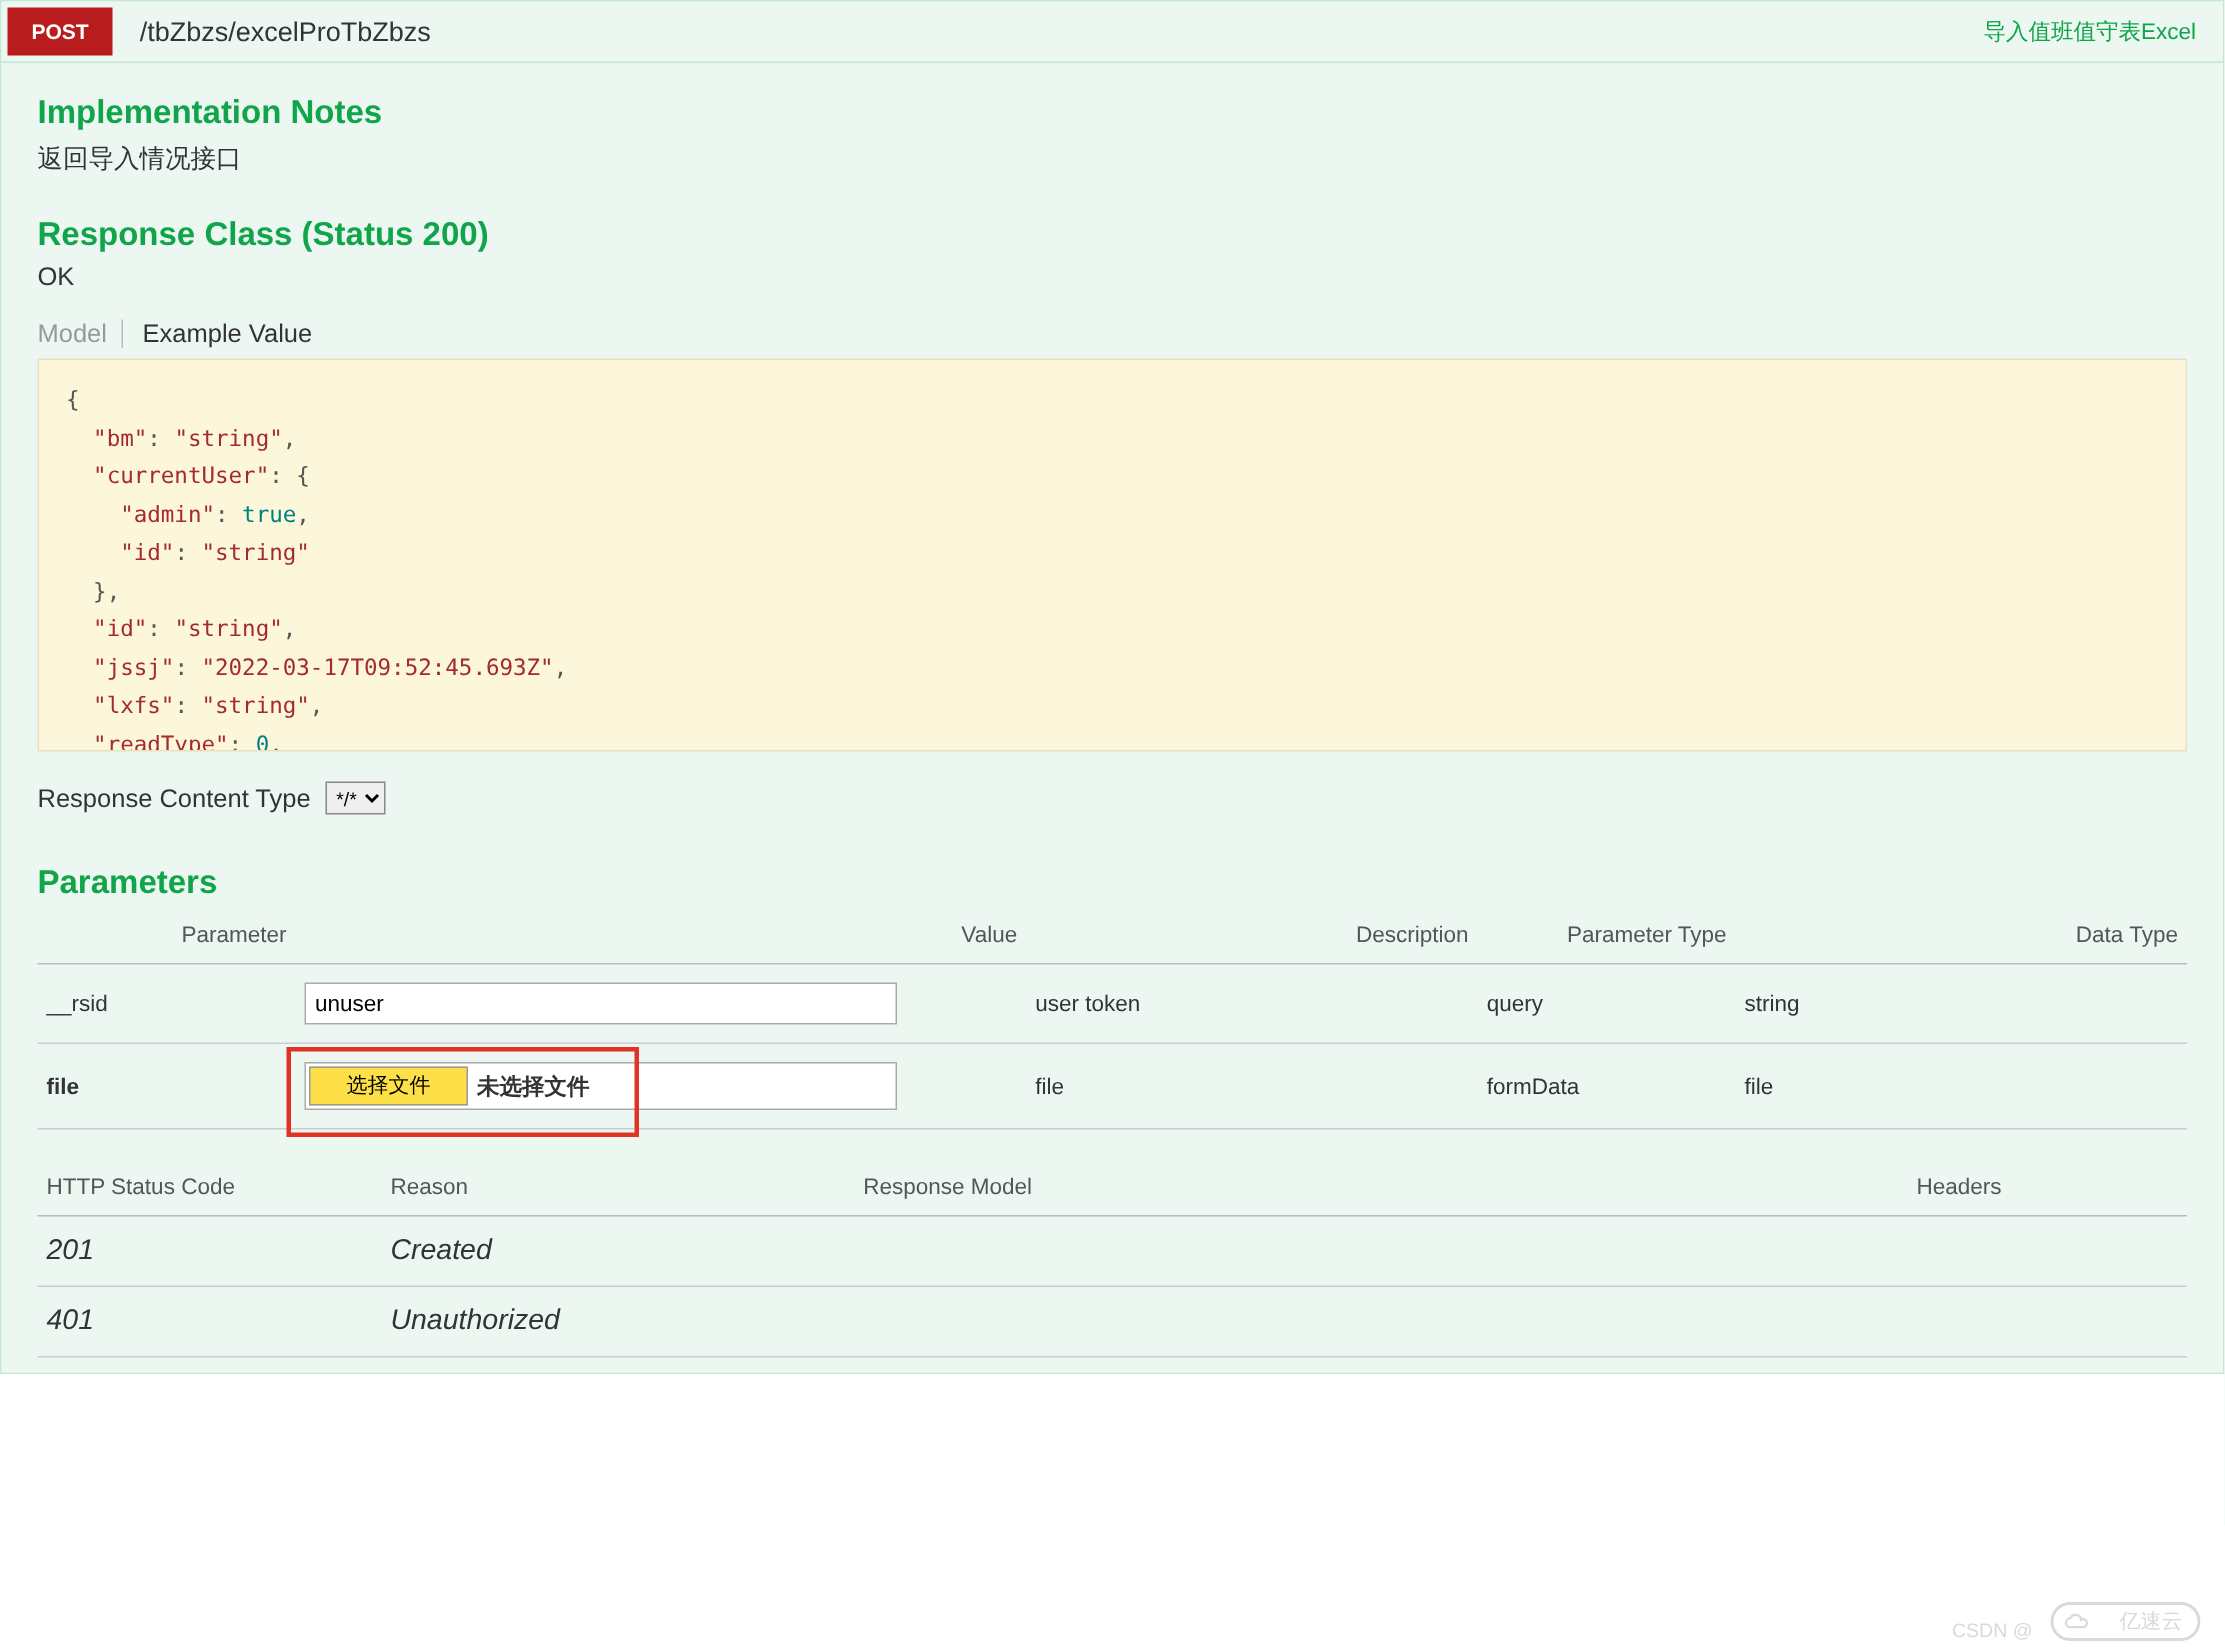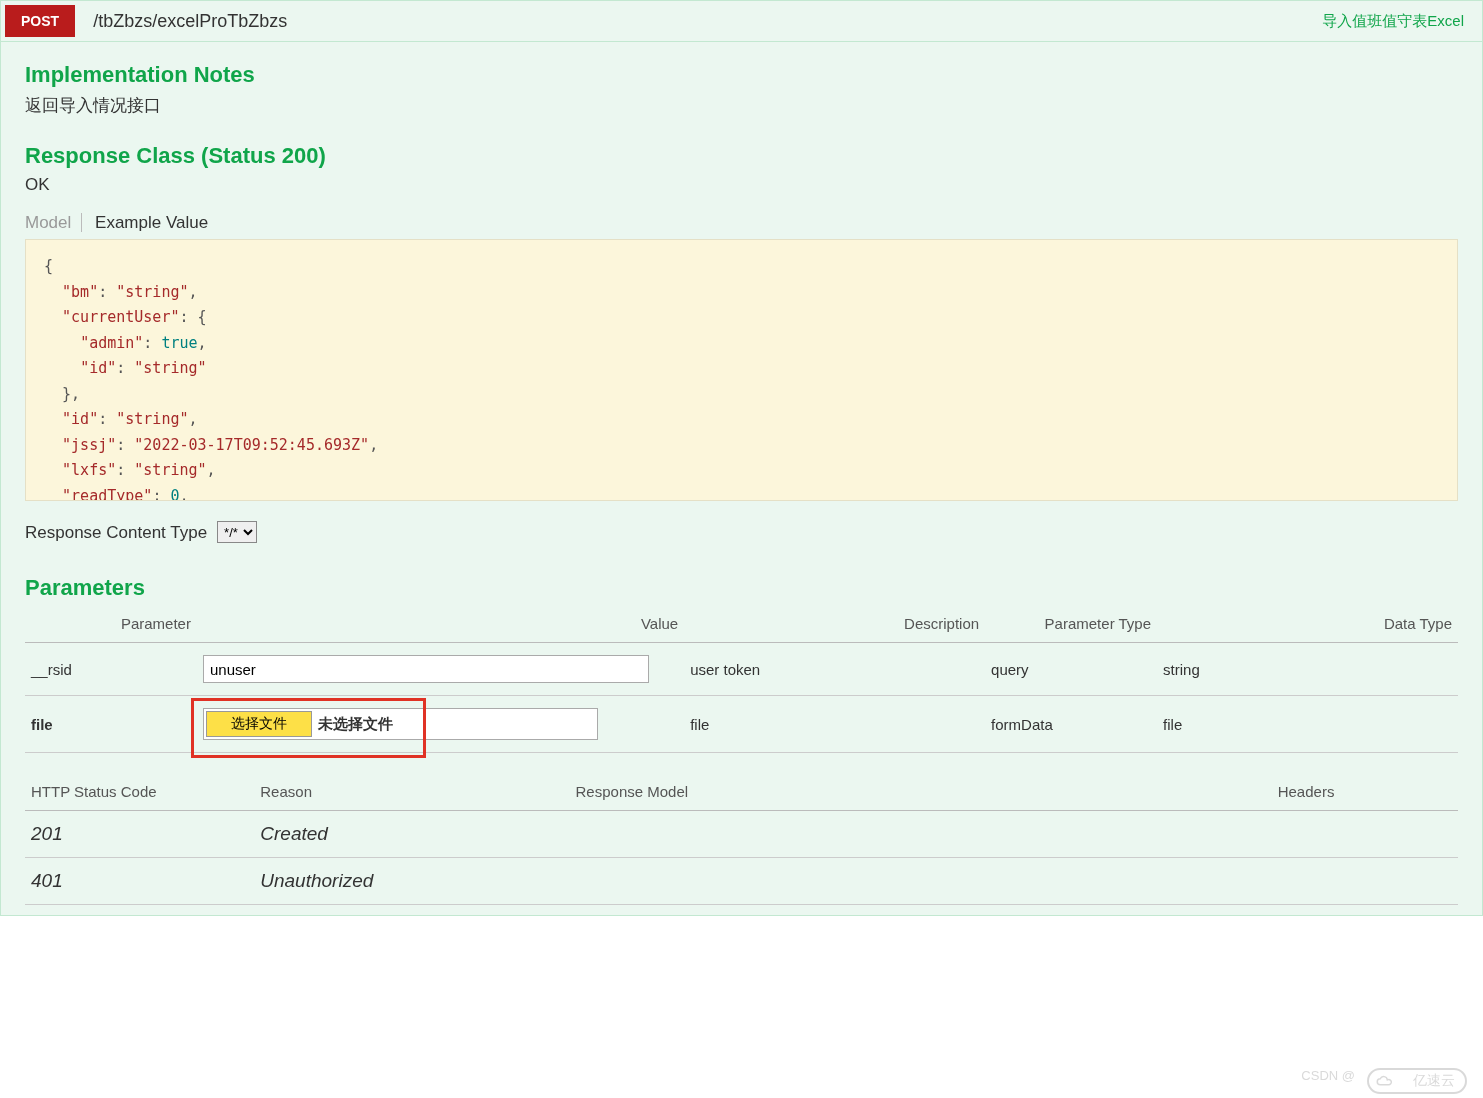--- a/index.html
+++ b/index.html
@@ -129,21 +129,21 @@
     .params-table td {
       padding: 12px 6px;
       border-bottom: 1px solid #ccc;
       font-size: 15px;
       vertical-align: middle;
     }
     .param-name-bold {
       font-weight: bold;
     }
     .text-input {
-      width: 446px;
+      width: 395px;
       height: 28px;
       border: 1px solid #aaa;
       padding: 2px 6px;
       font-size: 15px;
       background: #fff;
     }
     .file-cell-wrap {
       position: relative;
       display: inline-block;
     }
@@ -194,21 +194,21 @@
       padding: 12px 6px;
       border-bottom: 1px solid #ccc;
       font-size: 19px;
       font-style: italic;
     }
     .watermark {
       position: fixed;
       bottom: 4px;
       right: 16px;
       display: flex;
-      align-items: flex-start;
+      align-items: flex-end;
       gap: 12px;
       color: #bbb;
       font-size: 13px;
       pointer-events: none;
       opacity: 0.55;
     }
     .watermark-logo {
       display: inline-flex;
       align-items: center;
       gap: 20px;

